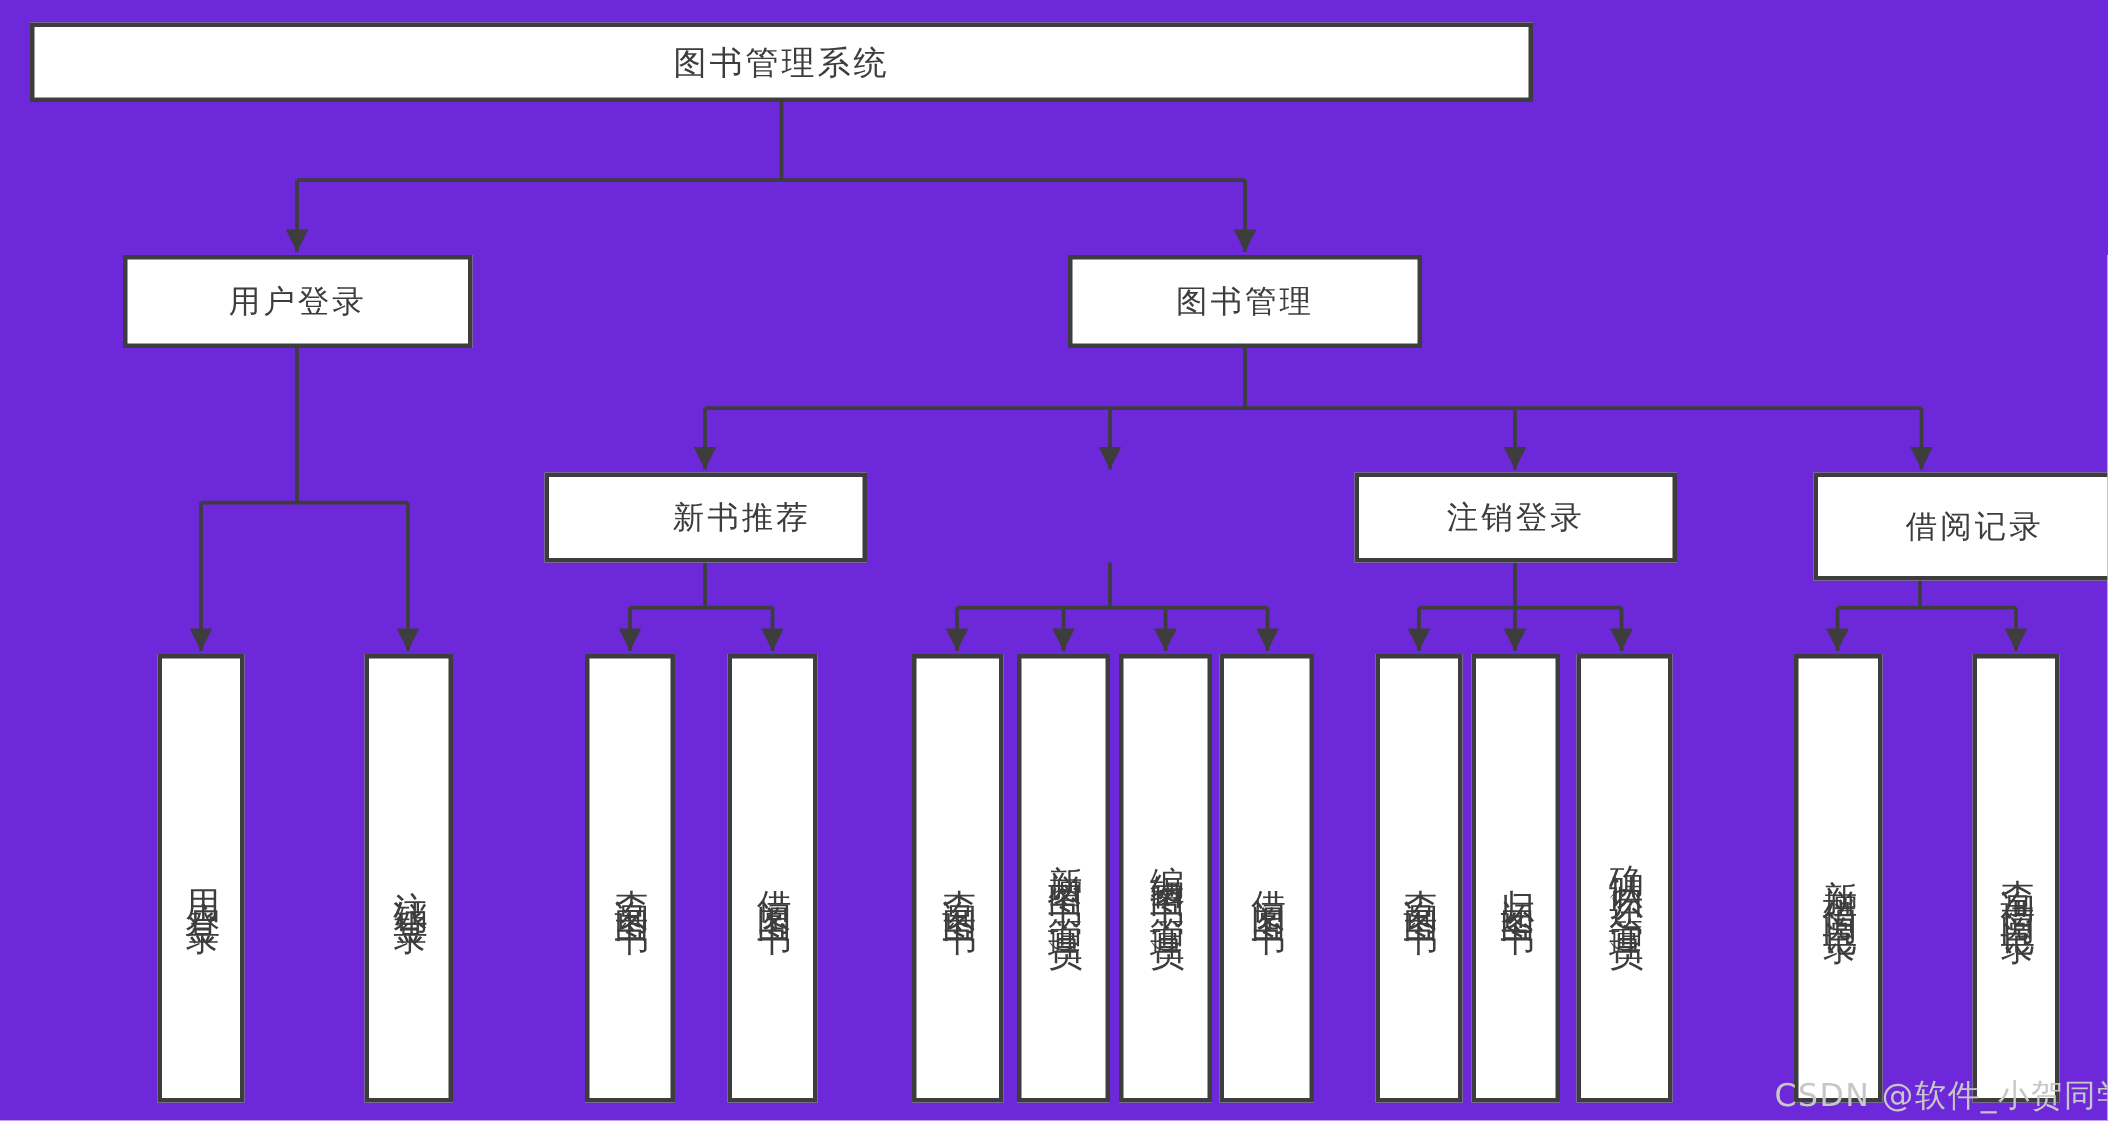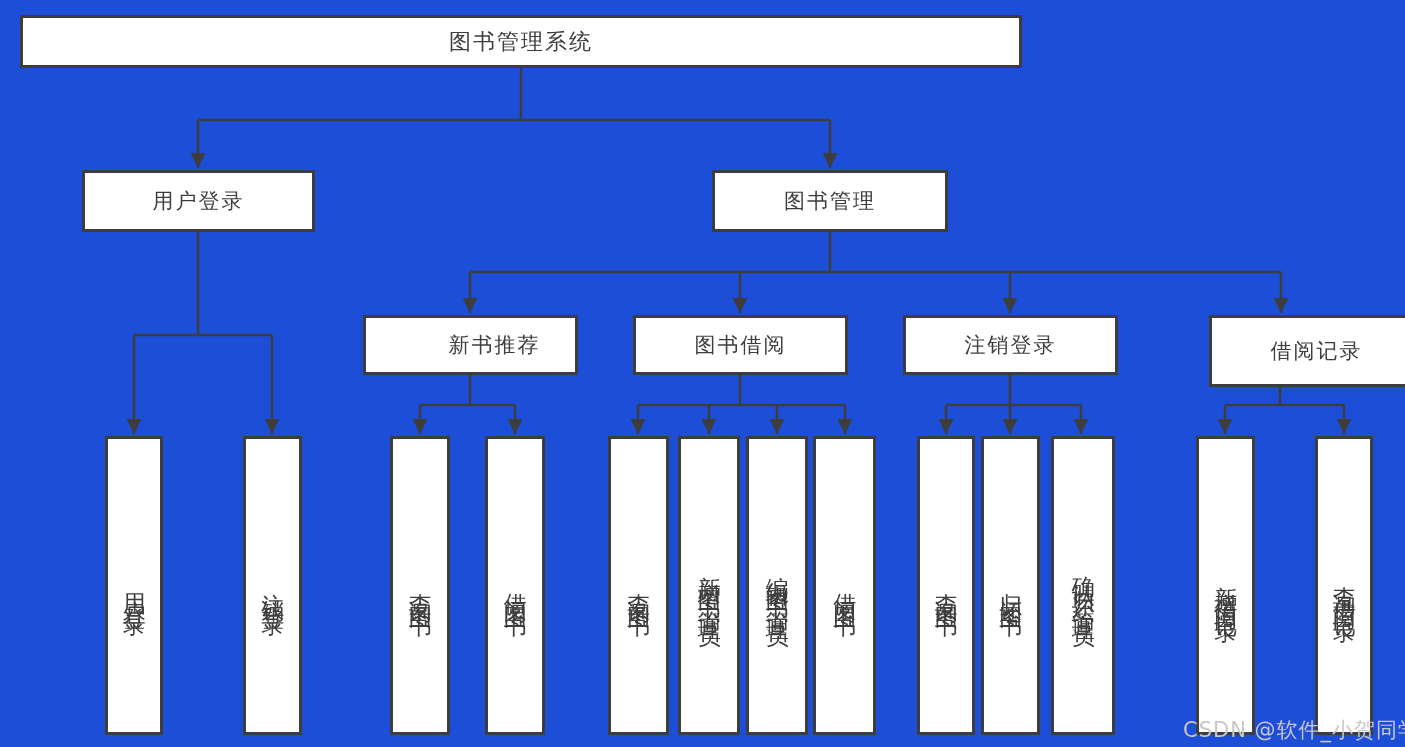--- a/index.html
+++ b/index.html
@@ -1,19 +1,19 @@
 <!DOCTYPE html>
 <html><head>
 <meta charset="utf-8">
 <style>
   html,body{margin:0;padding:0;background:#ffffff;}
   #canvas{
     position:relative;
     width:1405px;height:747px;
-    background:#1d4ed8;
+    background:#6d28d9;
     font-family:"DejaVu Sans","Liberation Sans",sans-serif;
     overflow:hidden;
   }
   #connectors{position:absolute;left:0;top:0;z-index:1;}
   .box{
     position:absolute;
     box-sizing:border-box;
     border:3px solid #3d3d3d;
     background:#ffffff;
     color:#3d3d3d;
@@ -104,23 +104,20 @@
   <div class="box" style="left:82px;top:170px;width:233px;height:62px;">
     <span class="hlabel">用户登录</span>
   </div>
   <div class="box" style="left:712px;top:170px;width:236px;height:62px;">
     <span class="hlabel">图书管理</span>
   </div>
 
   <div class="box" style="left:363px;top:315px;width:215px;height:60px;padding-left:48px;">
     <span class="hlabel">新书推荐</span>
   </div>
-  <div class="box" style="left:633px;top:315px;width:215px;height:60px;">
-    <span class="hlabel">图书借阅</span>
-  </div>
   <div class="box" style="left:903px;top:315px;width:215px;height:60px;">
     <span class="hlabel">注销登录</span>
   </div>
   <div class="box" style="left:1173px;top:315px;width:215px;height:72px;margin-left:36px;">
     <span class="hlabel">借阅记录</span>
   </div>
 
   <div class="box leaf" style="left:105px;top:436px;width:58px;height:299px;">
     <span class="vtext">用户登录</span>
   </div>

